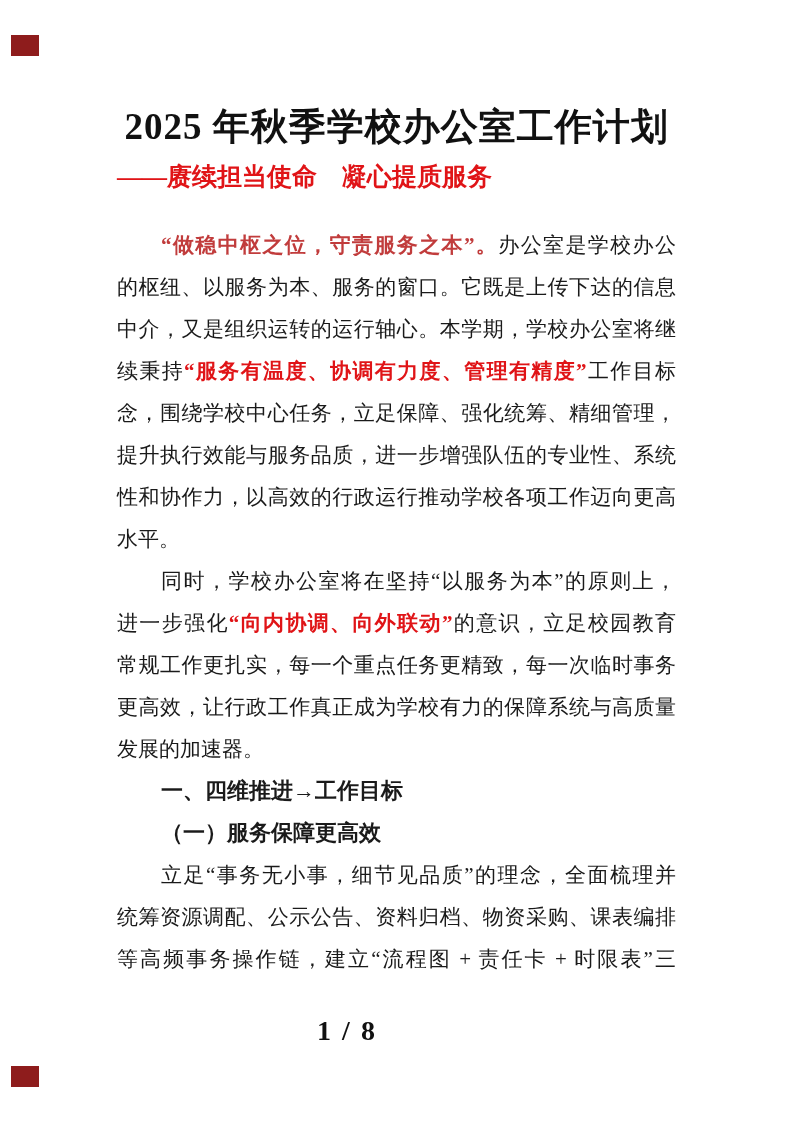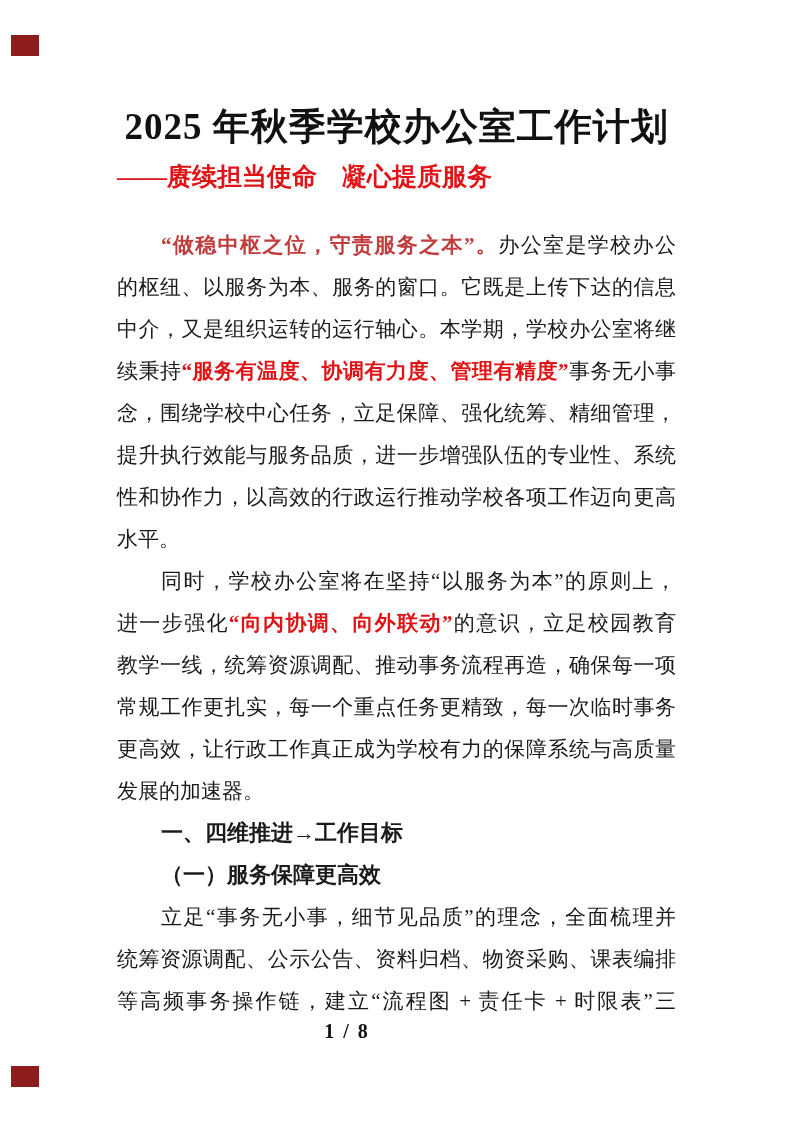--- a/index.html
+++ b/index.html
@@ -34,45 +34,44 @@
   .line.indent{padding-left:44px;}
   .line.nojust{text-align:left;text-align-last:left;}
   .line.heading{
     font-weight:bold;text-align:left;text-align-last:left;
     font-size:22px;
   }
   .line span.red{color:#e01417;font-weight:bold;}
   .line span.darkred{color:#c13c3c;font-weight:bold;}
   .page-footer{
     position:absolute;top:1014px;left:0;width:694px;
-    text-align:center;font-size:20px;font-weight:bold;line-height:34px;
+    text-align:center;font-size:28px;font-weight:bold;line-height:34px;
     letter-spacing:2px;color:#111;
   }
 </style>
 </head>
 <body>
 
 <div class="corner-mark top"></div>
 
 <div class="doc-title">2025 年秋季学校办公室工作计划</div>
 
 <div class="doc-subtitle">——赓续担当使命　凝心提质服务</div>
 
 <div class="body-text">
     <div class="line indent"><span class="darkred">“做稳中枢之位，守责服务之本”。</span><span>办公室是学校办公</span></div>
     <div class="line"><span>的枢纽、以服务为本、服务的窗口。它既是上传下达的信息</span></div>
     <div class="line"><span>中介，又是组织运转的运行轴心。本学期，学校办公室将继</span></div>
-    <div class="line"><span>续秉持</span><span class="red">“服务有温度、协调有力度、管理有精度”</span><span>事务无小事</span></div>
+    <div class="line"><span>续秉持</span><span class="red">“服务有温度、协调有力度、管理有精度”</span><span>工作目标</span></div>
     <div class="line"><span>念，围绕学校中心任务，立足保障、强化统筹、精细管理，</span></div>
     <div class="line"><span>提升执行效能与服务品质，进一步增强队伍的专业性、系统</span></div>
     <div class="line"><span>性和协作力，以高效的行政运行推动学校各项工作迈向更高</span></div>
     <div class="line nojust"><span>水平。</span></div>
     <div class="line indent"><span>同时，学校办公室将在坚持“以服务为本”的原则上，</span></div>
     <div class="line"><span>进一步强化</span><span class="red">“向内协调、向外联动”</span><span>的意识，立足校园教育</span></div>
-    <div class="line"><span>教学一线，统筹资源调配、推动事务流程再造，确保每一项</span></div>
     <div class="line"><span>常规工作更扎实，每一个重点任务更精致，每一次临时事务</span></div>
     <div class="line"><span>更高效，让行政工作真正成为学校有力的保障系统与高质量</span></div>
     <div class="line nojust"><span>发展的加速器。</span></div>
     <div class="line indent heading"><span>一、四维推进→工作目标</span></div>
     <div class="line indent heading"><span>（一）服务保障更高效</span></div>
     <div class="line indent"><span>立足“事务无小事，细节见品质”的理念，全面梳理并</span></div>
     <div class="line"><span>统筹资源调配、公示公告、资料归档、物资采购、课表编排</span></div>
     <div class="line"><span>等高频事务操作链，建立“流程图 + 责任卡 + 时限表”三</span></div>
   </div>
 

